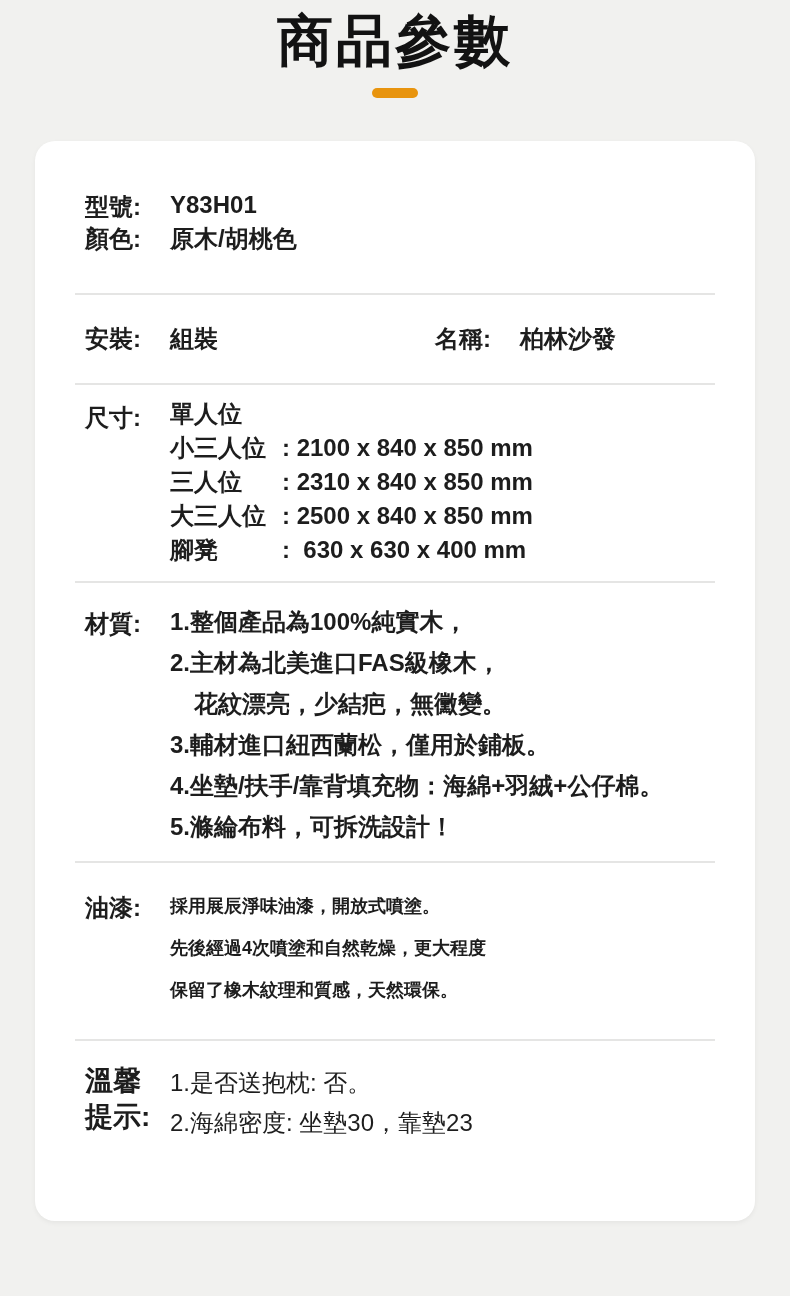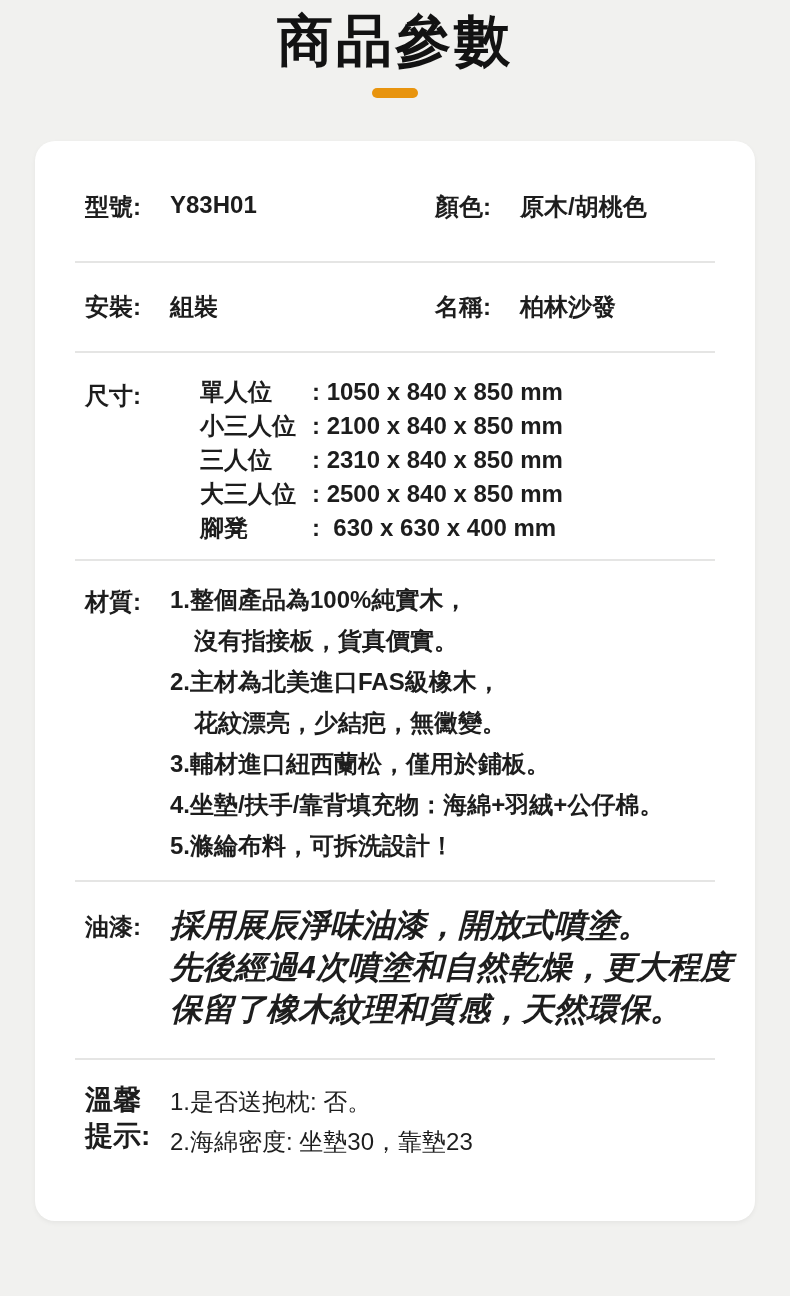--- a/index.html
+++ b/index.html
@@ -35,47 +35,47 @@
   .row { border-bottom:2px solid #e5e5e4; }
   .row:last-child { border-bottom:none; }
 
   
   .row-pair {
     display:flex;
     padding:28px 0 28px 10px;
     font-size:24px;
     font-weight:600;
   }
-  .row-pair.first { padding-top:50px; padding-bottom:38px; }
+  .row-pair.first { padding-top:50px; padding-bottom:38px;flex-direction:column; }
   .pair-left { width:350px; display:flex; }
   .pair-right { flex:1; display:flex; }
   .lbl { width:85px; flex:0 0 85px; }
   .val { }
 
   
   .row-sec {
     display:grid;
     grid-template-columns:95px 1fr;
   }
   .sec-label { padding-left:10px; font-size:24px; font-weight:600; }
 
-  .row-dims { padding:22px 0 14px;gap:30px; }
+  .row-dims { padding:12px 0 14px; }
   .row-dims .sec-label { padding-top:5px; }
   .dim-line { display:flex; line-height:34px; font-size:24px; font-weight:600; white-space:nowrap; }
   .dim-name { width:112px; flex:0 0 112px; }
   .dim-value { white-space:pre; }
 
   .row-material { padding:18px 0 14px; }
   .row-material .sec-label { padding-top:7px; }
   .m-line { line-height:41px; font-size:24px; font-weight:600; white-space:nowrap; }
   .m-line.indent { padding-left:24px; }
 
   .row-paint { padding:22px 0 28px; }
   .row-paint .sec-label { padding-top:7px; }
-  .p-line { line-height:42px; font-size:32px; font-weight:600; white-space:nowrap;font-style:italic; }
+  .p-line { line-height:42px; font-size:18px; font-weight:600; white-space:nowrap; }
 
   .row-tips { padding:22px 0 30px; }
   .tips-label-line { font-size:28px; font-weight:600; line-height:36px; padding-left:10px; }
   .t-line { line-height:40px; font-size:24px; font-weight:400; white-space:nowrap; }
 </style>
 </head>
 <body style="background: rgb(241, 241, 239);">
 
 <div class="header">
   <h1 class="page-title">商品參數</h1>
@@ -104,21 +104,20 @@
       <span class="lbl">名稱:</span>
       <span class="val">柏林沙發</span>
     </div>
   </div>
 
   <div class="row row-sec row-dims">
     <div class="sec-label">尺寸:</div>
     <div class="sec-content">
       <div class="dim-line">
         <span class="dim-name">單人位</span>
-        <span class="dim-value">: 1050 x 840 x 850 mm</span>
       </div>
       <div class="dim-line">
         <span class="dim-name">小三人位</span>
         <span class="dim-value">: 2100 x 840 x 850 mm</span>
       </div>
       <div class="dim-line">
         <span class="dim-name">三人位</span>
         <span class="dim-value">: 2310 x 840 x 850 mm</span>
       </div>
       <div class="dim-line">
@@ -129,21 +128,20 @@
         <span class="dim-name">腳凳</span>
         <span class="dim-value">:  630 x 630 x 400 mm</span>
       </div>
     </div>
   </div>
 
   <div class="row row-sec row-material">
     <div class="sec-label">材質:</div>
     <div class="sec-content">
       <div class="m-line">1.整個產品為100%純實木，</div>
-      <div class="m-line indent">沒有指接板，貨真價實。</div>
       <div class="m-line">2.主材為北美進口FAS級橡木，</div>
       <div class="m-line indent">花紋漂亮，少結疤，無黴變。</div>
       <div class="m-line">3.輔材進口紐西蘭松，僅用於鋪板。</div>
       <div class="m-line">4.坐墊/扶手/靠背填充物：海綿+羽絨+公仔棉。</div>
       <div class="m-line">5.滌綸布料，可拆洗設計！</div>
     </div>
   </div>
 
   <div class="row row-sec row-paint">
     <div class="sec-label">油漆:</div>

